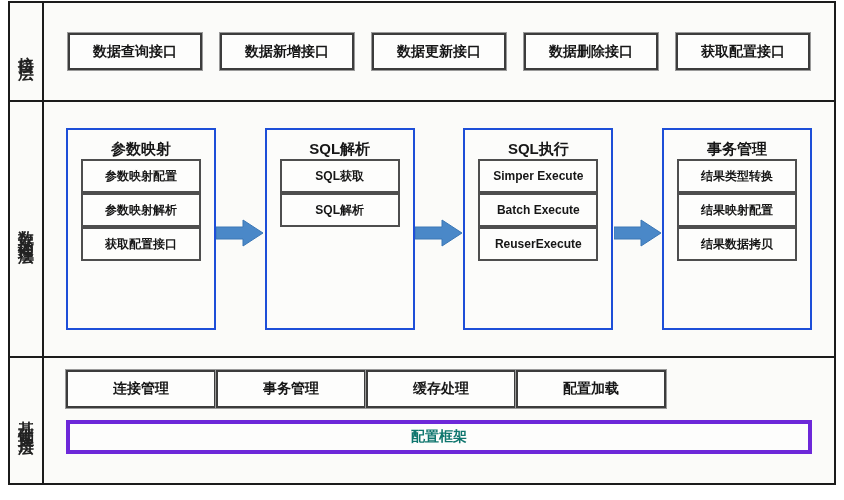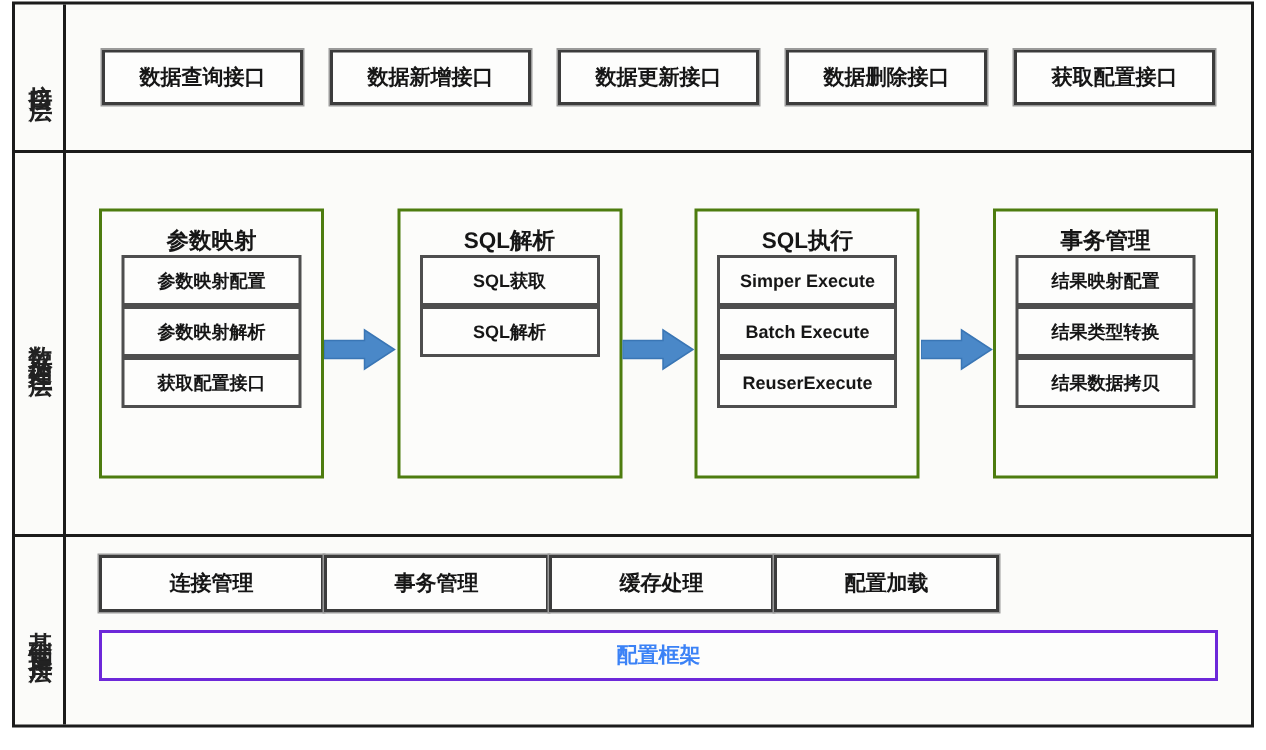--- a/index.html
+++ b/index.html
@@ -18,37 +18,37 @@
   .layer-content{flex:1;display:flex;align-items:center;box-sizing:border-box;}
 
   
   .iface-content{justify-content:space-between;padding:0 24px;}
   .iface-box{width:134px;height:37px;box-sizing:border-box;border:2px solid #3c3c3c;
              outline:1px solid #9a9a9a;background:#fdfdfc;display:flex;align-items:center;
              justify-content:center;font-size:14px;font-weight:bold;color:#161616;}
 
   
   .proc-content{justify-content:space-between;padding:0 22px;}
-  .group-box{width:150px;height:180px;box-sizing:border-box;border:2px solid #4d7c0f;
+  .group-box{width:150px;height:202px;box-sizing:border-box;border:2px solid #1d4ed8;
              background:#fcfcfa;display:flex;flex-direction:column;align-items:center;}
   .group-title{margin-top:10px;font-size:15px;font-weight:bold;color:#161616;}
   .group-item{width:120px;height:34px;box-sizing:border-box;border:2px solid #4e4e4e;
               background:#fdfdfc;display:flex;align-items:center;justify-content:center;
               font-size:12px;font-weight:bold;color:#161616;white-space:nowrap;}
   .flow-arrow{flex:none;display:flex;align-items:center;margin-top:8px;}
 
   
   .support-content{flex-direction:column;justify-content:flex-start;padding:12px 22px 0 22px;align-items:stretch;}
   .support-row{display:flex;}
   .support-box{width:150px;height:38px;box-sizing:border-box;border:2px solid #3c3c3c;
                outline:1px solid #9a9a9a;background:#fdfdfc;display:flex;align-items:center;
                justify-content:center;font-size:14px;font-weight:bold;color:#161616;}
-  .base-box{margin-top:12px;height:34px;box-sizing:border-box;border:2px solid #6d28d9;
+  .base-box{margin-top:12px;height:34px;box-sizing:border-box;border:4px solid #6d28d9;
             background:#fdfdfc;display:flex;align-items:center;justify-content:center;
-            font-size:14px;font-weight:bold;color:#3b82f6;}
+            font-size:14px;font-weight:bold;color:#0f766e;}
 </style>
 </head>
 <body>
 
 <div class="frame">
 
   <div class="layer-row row-interface">
     <div class="layer-label">
       <span>接口层</span>
     </div>
@@ -100,22 +100,22 @@
       </div>
 
       <div class="flow-arrow">
         <svg width="48" height="30" viewBox="0 0 48 30">
           <polygon points="0,9 27,9 27,2 47,15 27,28 27,21 0,21" stroke-width="1" fill="#4a88c8" stroke="#3a76b5"></polygon>
         </svg>
       </div>
 
       <div class="group-box">
         <div class="group-title">事务管理</div>
+        <div class="group-item">结果类型转换</div>
         <div class="group-item">结果映射配置</div>
-        <div class="group-item">结果类型转换</div>
         <div class="group-item">结果数据拷贝</div>
       </div>
 
     </div>
   </div>
 
   <div class="layer-row row-support">
     <div class="layer-label">
       <span>基础支持层</span>
     </div>

